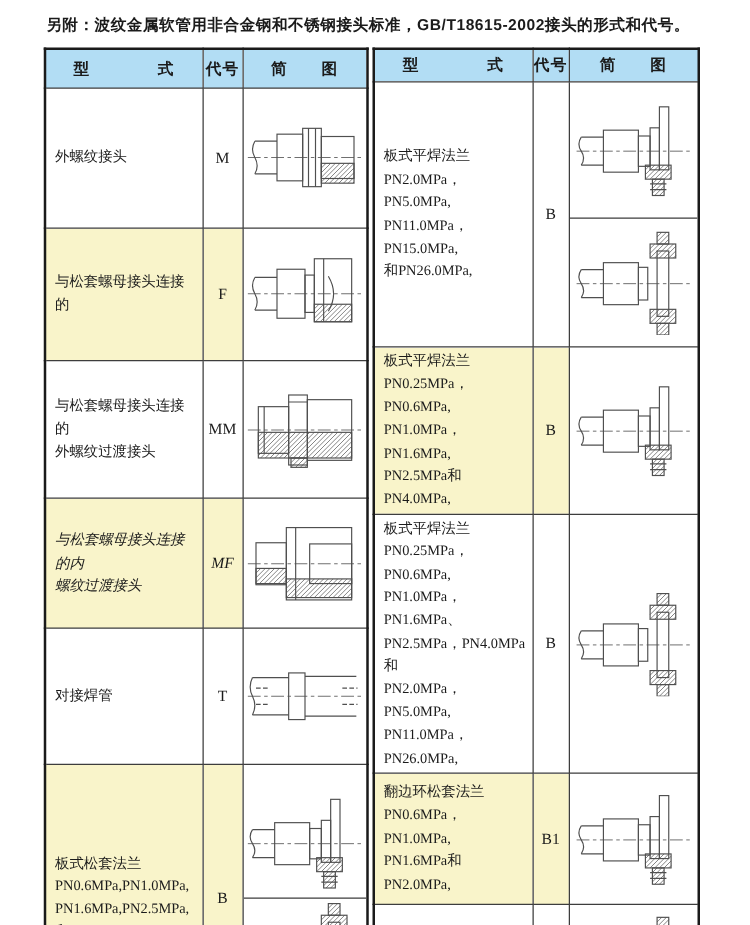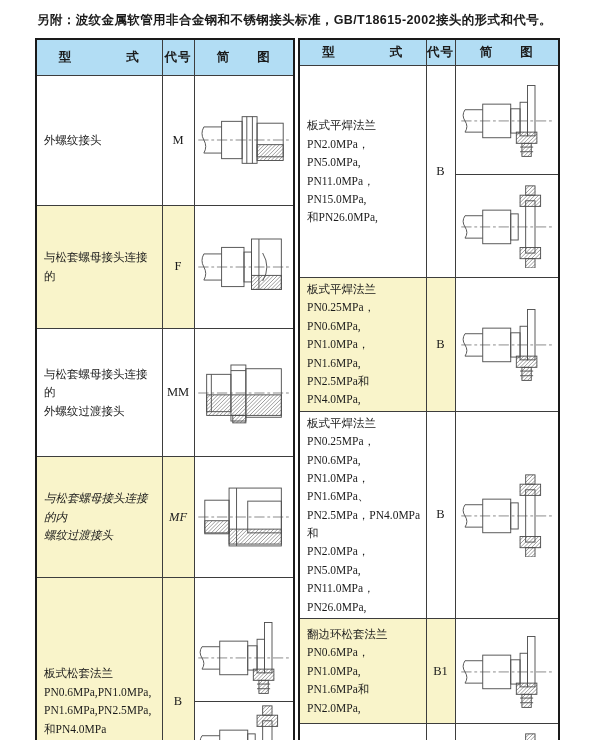--- a/index.html
+++ b/index.html
@@ -202,20 +202,41 @@
                 <line x1="66" y1="74" x2="82" y2="58" stroke-width="0.6"></line>
                 <line x1="70" y1="74" x2="86" y2="58" stroke-width="0.6"></line>
                 <line x1="74" y1="74" x2="90" y2="58" stroke-width="0.6"></line>
                 <line x1="78" y1="74" x2="90" y2="62" stroke-width="0.6"></line>
                 <line x1="82" y1="74" x2="90" y2="66" stroke-width="0.6"></line>
                 <line x1="86" y1="74" x2="90" y2="70" stroke-width="0.6"></line>
               </svg>
             </div>
       </td>
     </tr>
+    <tr style="height:91px;">
+      <td class="type">对接焊管</td>
+      <td class="code">T</td>
+      <td class="sketch">
+        <div class="sk">
+              <svg viewBox="0 0 100 90" width="96" height="84" fill="none" stroke="#4f4f4f" stroke-width="1">
+                <line x1="1" y1="45" x2="99" y2="45" stroke-dasharray="11 3 3 3" stroke-width="0.7"></line>
+                <line x1="5" y1="29" x2="36" y2="29"></line>
+                <line x1="5" y1="61" x2="36" y2="61"></line>
+                <path d="M 5,29 q -4,8 0,16 q 4,8 0,16"></path>
+                <rect x="36" y="25" width="14" height="40"></rect>
+                <line x1="50" y1="28" x2="94" y2="28"></line>
+                <line x1="50" y1="62" x2="94" y2="62"></line>
+                <line x1="82" y1="38" x2="95" y2="38" stroke-dasharray="4 2"></line>
+                <line x1="82" y1="52" x2="95" y2="52" stroke-dasharray="4 2"></line>
+                <line x1="8" y1="38" x2="20" y2="38" stroke-dasharray="4 2"></line>
+                <line x1="8" y1="52" x2="20" y2="52" stroke-dasharray="4 2"></line>
+              </svg>
+            </div>
+      </td>
+    </tr>
     <tr class="hl" style="height:178px;">
       <td class="type">板式松套法兰
 PN0.6MPa,PN1.0MPa,
 PN1.6MPa,PN2.5MPa,
 和PN4.0MPa</td>
       <td class="code">B</td>
       <td class="sketch">
         <div class="sub sub-top" style="height:88px">
               <svg viewBox="0 0 100 90" width="96" height="84" fill="none" stroke="#4f4f4f" stroke-width="1">
                 <line x1="1" y1="46" x2="99" y2="46" stroke-dasharray="11 3 3 3" stroke-width="0.7"></line>

